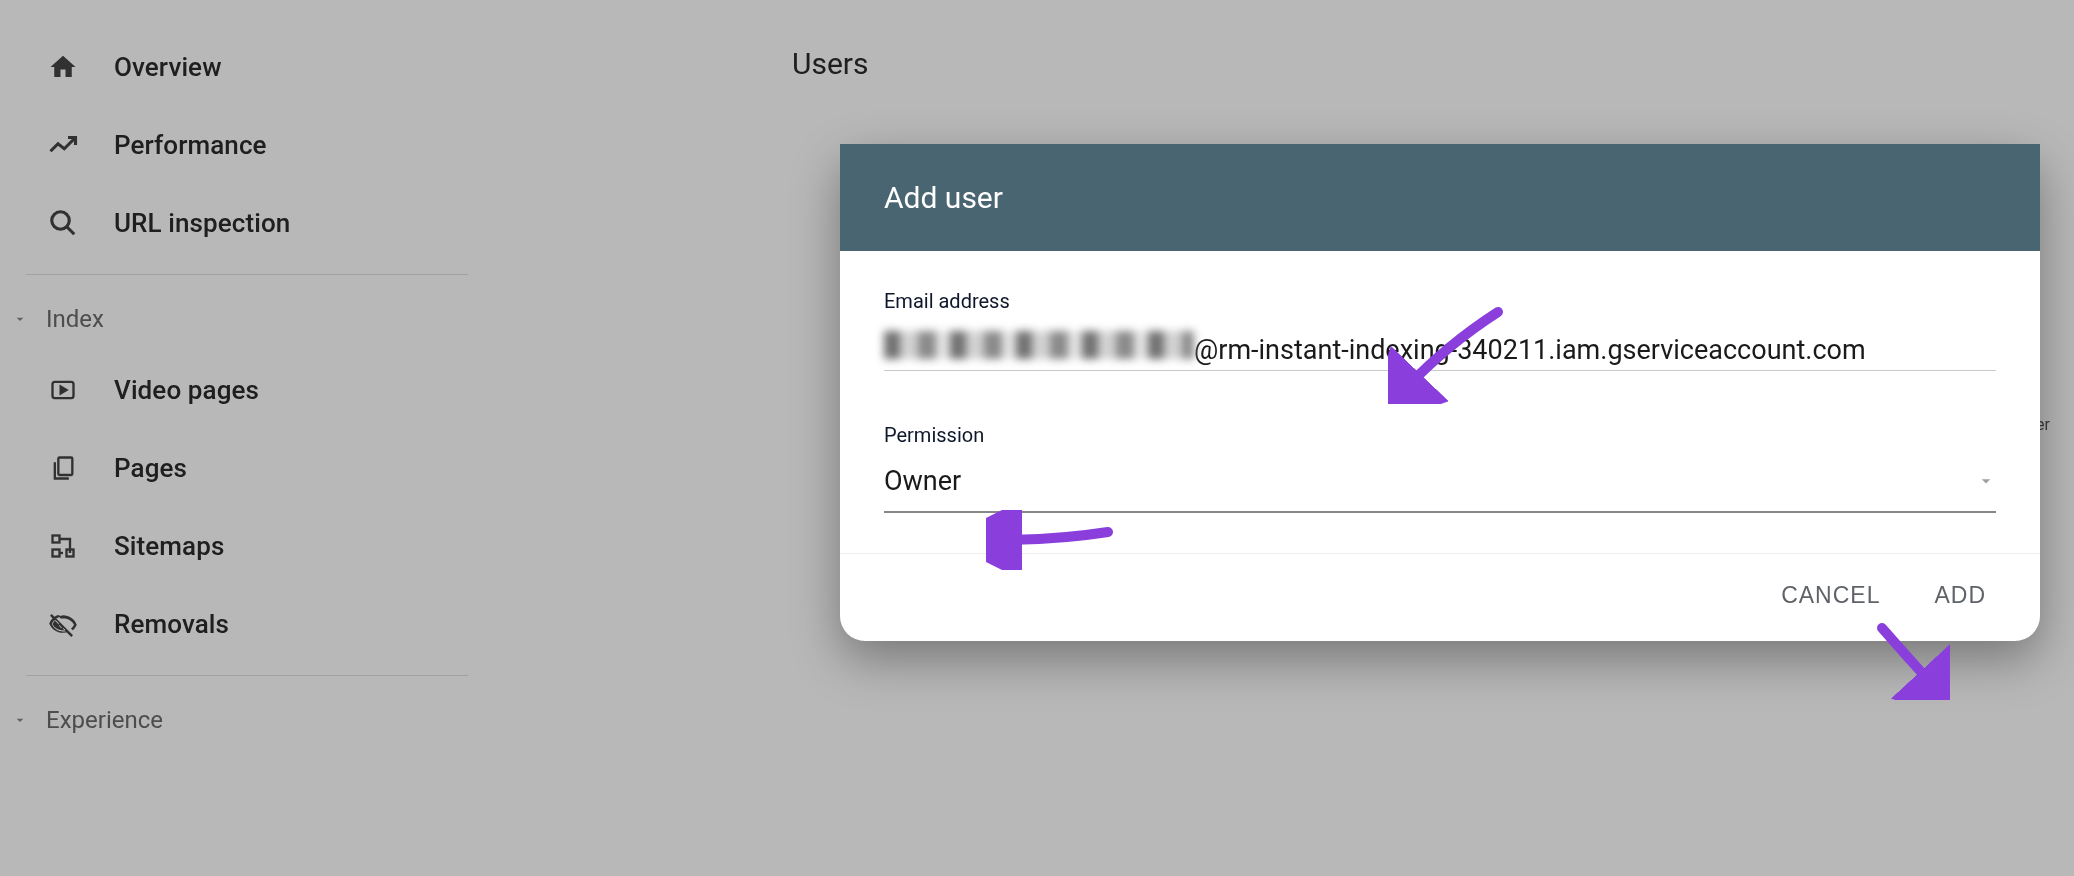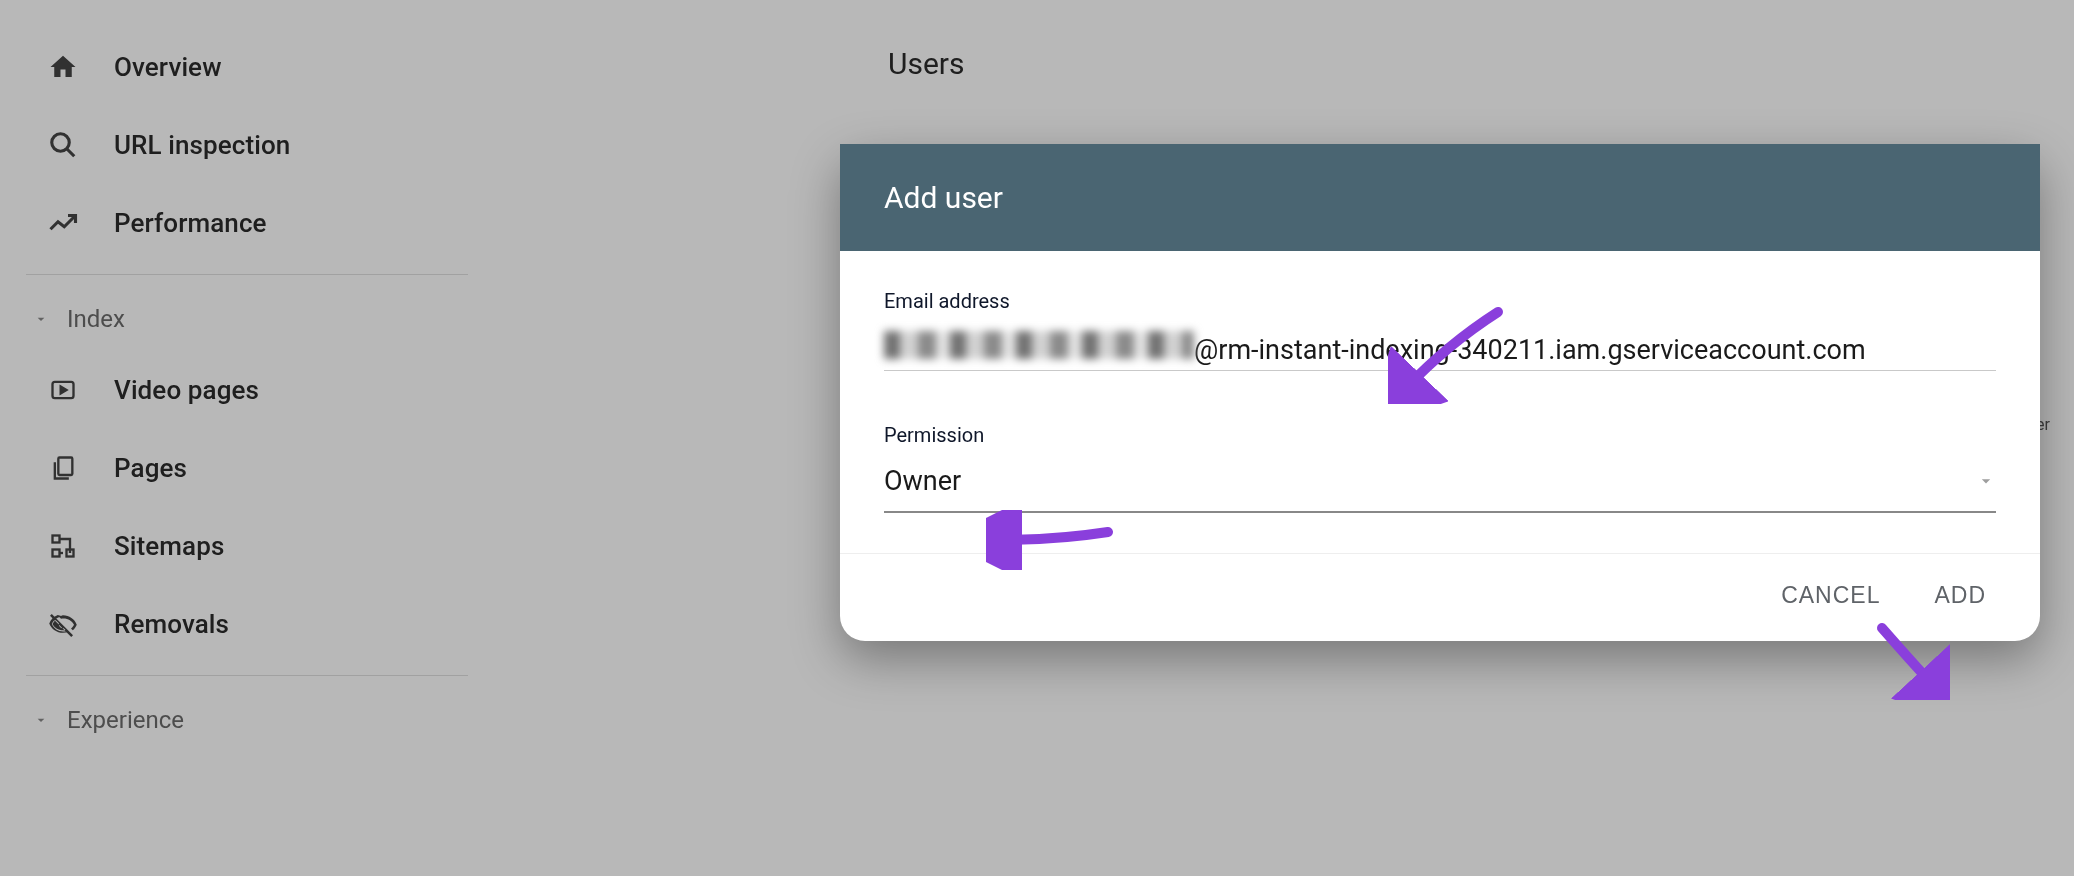--- a/index.html
+++ b/index.html
@@ -53,32 +53,32 @@
     }
     .nav-divider {
       height: 1px;
       background: #e0e0e0;
       margin: 12px 32px 12px 26px;
     }
     .nav-section {
       display: flex;
       align-items: center;
       height: 64px;
-      padding-left: 33px;
+      padding-left: 12px;
       gap: 18px;
       cursor: pointer;
     }
     .nav-section svg { color: #888; }
     .nav-section-label {
       font-size: 24px;
       color: #6b6b6b;
     }
     .main-header {
       position: absolute;
-      left: 888px;
+      left: 792px;
       top: 46px;
     }
     .main-header-title {
       font-size: 30px;
       color: #2b2b2b;
     }
     .per-text {
       position: absolute;
       right: 0;
       top: 415px;
@@ -174,34 +174,34 @@
     <span class="nav-icon">
       <svg width="30" height="30" viewBox="0 0 24 24" fill="currentColor">
           <path d="M10 20v-6h4v6h5v-8h3L12 3 2 12h3v8z"></path>
         </svg>
     </span>
     <span class="nav-label">Overview</span>
   </div>
   <div class="nav-item">
     <span class="nav-icon">
       <svg width="30" height="30" viewBox="0 0 24 24" fill="none" stroke="currentColor" stroke-width="2.5">
+          <polyline points="2 17 8 11 13 15 22 6"></polyline>
+          <polyline points="16 6 22 6 22 12"></polyline>
+        </svg>
+    </span>
+    <span class="nav-label">Performance</span>
+  </div>
+  <div class="nav-item">
+    <span class="nav-icon">
+      <svg width="30" height="30" viewBox="0 0 24 24" fill="none" stroke="currentColor" stroke-width="2.5">
           <circle cx="10" cy="10" r="7"></circle>
           <line x1="21" y1="21" x2="15" y2="15"></line>
         </svg>
     </span>
     <span class="nav-label">URL inspection</span>
-  </div>
-  <div class="nav-item">
-    <span class="nav-icon">
-      <svg width="30" height="30" viewBox="0 0 24 24" fill="none" stroke="currentColor" stroke-width="2.5">
-          <polyline points="2 17 8 11 13 15 22 6"></polyline>
-          <polyline points="16 6 22 6 22 12"></polyline>
-        </svg>
-    </span>
-    <span class="nav-label">Performance</span>
   </div>
 
   <div class="nav-divider"></div>
 
   <div class="nav-section">
     <svg width="16" height="16" viewBox="0 0 24 24" fill="currentColor">
         <path d="M7 10l5 5 5-5z"></path>
       </svg>
     <span class="nav-section-label">Index</span>
   </div>

